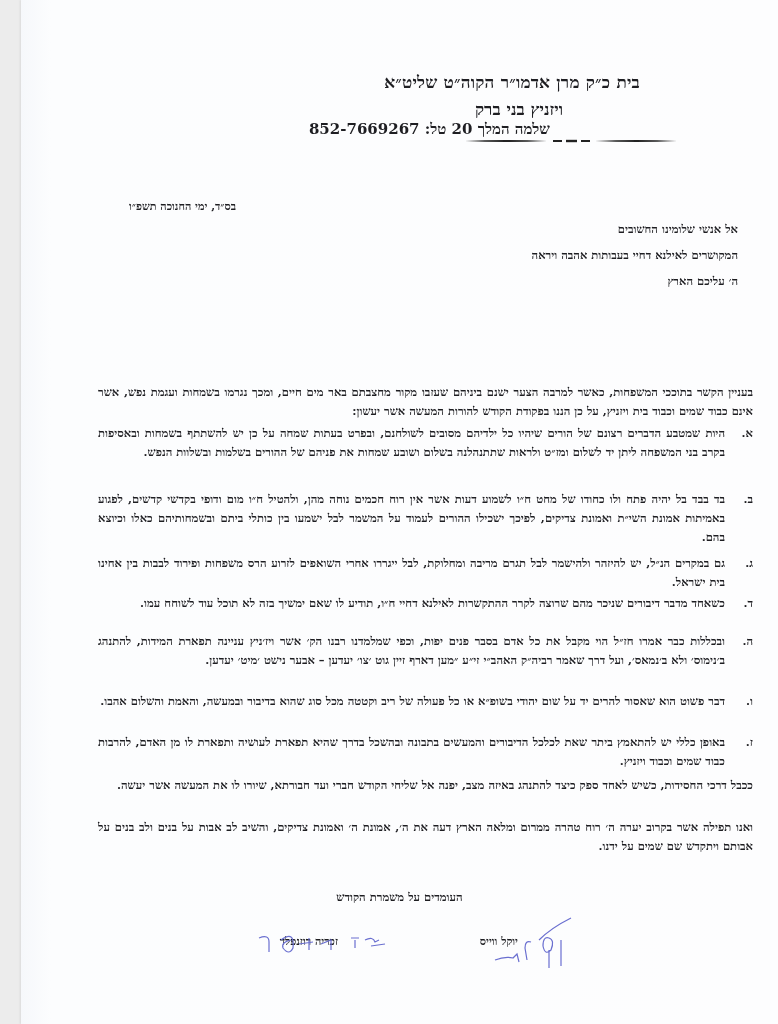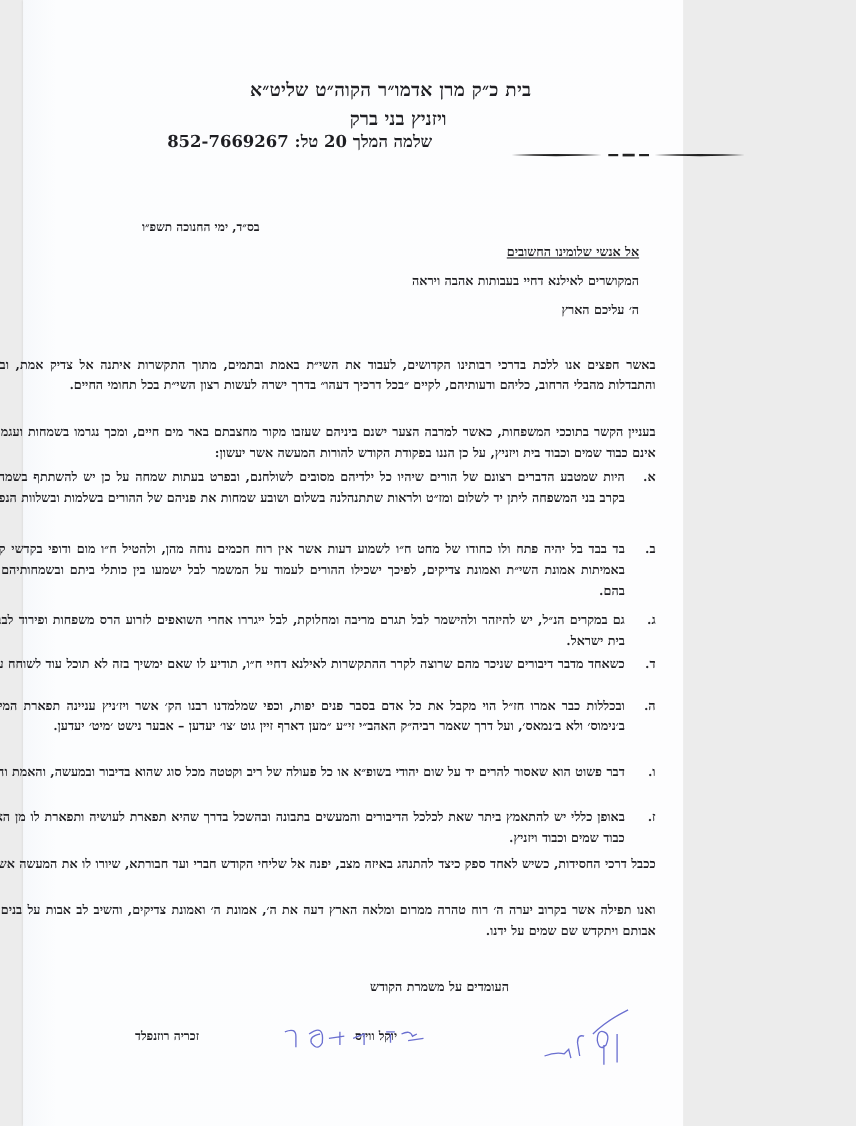--- a/index.html
+++ b/index.html
@@ -3,21 +3,21 @@
 <meta charset="utf-8">
 <style>
   html, body { margin:0; padding:0; }
   body {
     width:778px; height:1024px; overflow:hidden;
     background:#ececec;
     font-family:"DejaVu Serif", serif;
     color:#1e1e22;
   }
   .page {
-    position:absolute; left:21px; top:0; width:600px; height:1024px;
+    position:absolute; left:21px; top:0; width:757px; height:1024px;
     background:linear-gradient(90deg,#f6f8fb 0px,#fcfdfe 30px,#fdfdfe 100%);
     box-shadow:-1px 0 2px rgba(0,0,0,0.08);
   }
   .rtl { direction:rtl; unicode-bidi:embed; }
   .abs { position:absolute; }
   .letterhead-title {
     right:138px; top:72px; font-size:17px; font-weight:bold; letter-spacing:0.2px;
   }
   .letterhead-sub {
     right:215px; top:99px; font-size:17px; font-weight:bold;
@@ -54,25 +54,24 @@
   <svg class="abs letterhead-rule" viewBox="0 0 212 6">
     <path d="M0 3 Q40 1 82 3 Q40 5 0 3 Z" fill="#222"></path>
     <rect x="88" y="2" width="9" height="2" fill="#222"></rect>
     <rect x="101" y="1.8" width="11" height="2.4" fill="#222"></rect>
     <rect x="116" y="2" width="9" height="2" fill="#222"></rect>
     <path d="M130 3 Q172 1 212 3 Q172 5 130 3 Z" fill="#222"></path>
   </svg>
 
   <div class="abs rtl date">בס״ד, ימי החנוכה תשפ״ו</div>
 
-  <div class="abs rtl salutation" style="top:222px;text-decoration:underline;">אל אנשי שלומינו החשובים</div>
+  <div class="abs rtl salutation" style="top:222px;">אל אנשי שלומינו החשובים</div>
   <div class="abs rtl salutation" style="top:248px;">המקושרים לאילנא דחיי בעבותות אהבה ויראה</div>
   <div class="abs rtl salutation" style="top:274px;">ה׳ עליכם הארץ</div>
 
-  <div class="abs rtl para" style="top:322px;">באשר חפצים אנו ללכת בדרכי רבותינו הקדושים, לעבוד את השי״ת באמת ובתמים, מתוך התקשרות איתנה אל צדיק אמת, ובשמירה יתרה והתבדלות מהבלי הרחוב, כליהם ודעותיהם, לקיים ״בכל דרכיך דעהו״ בדרך ישרה לעשות רצון השי״ת בכל תחומי החיים.</div>
   <div class="abs rtl para" style="top:383px;">בעניין הקשר בתוככי המשפחות, כאשר למרבה הצער ישנם ביניהם שעזבו מקור מחצבתם באר מים חיים, ומכך נגרמו בשמחות ועגמת נפש, אשר אינם כבוד שמים וכבוד בית ויזניץ, על כן הננו בפקודת הקודש להורות המעשה אשר יעשון:</div>
 
   <div class="abs rtl item" style="top:424px;">
     <span class="marker">א.</span>
     <span class="text">היות שמטבע הדברים רצונם של הורים שיהיו כל ילדיהם מסובים לשולחנם, ובפרט בעתות שמחה על כן יש להשתתף בשמחות ובאסיפות בקרב בני המשפחה ליתן יד לשלום ומז״ט ולראות שתתנהלנה בשלום ושובע שמחות את פניהם של ההורים בשלמות ובשלוות הנפש.</span>
   </div>
   <div class="abs rtl item" style="top:490px;">
     <span class="marker">ב.</span>
     <span class="text">בד בבד בל יהיה פתח ולו כחודו של מחט ח״ו לשמוע דעות אשר אין רוח חכמים נוחה מהן, ולהטיל ח״ו מום ודופי בקדשי קדשים, לפגוע באמיתות אמונת השי״ת ואמונת צדיקים, לפיכך ישכילו ההורים לעמוד על המשמר לבל ישמעו בין כותלי ביתם ובשמחותיהם כאלו וכיוצא בהם.</span>
   </div>

